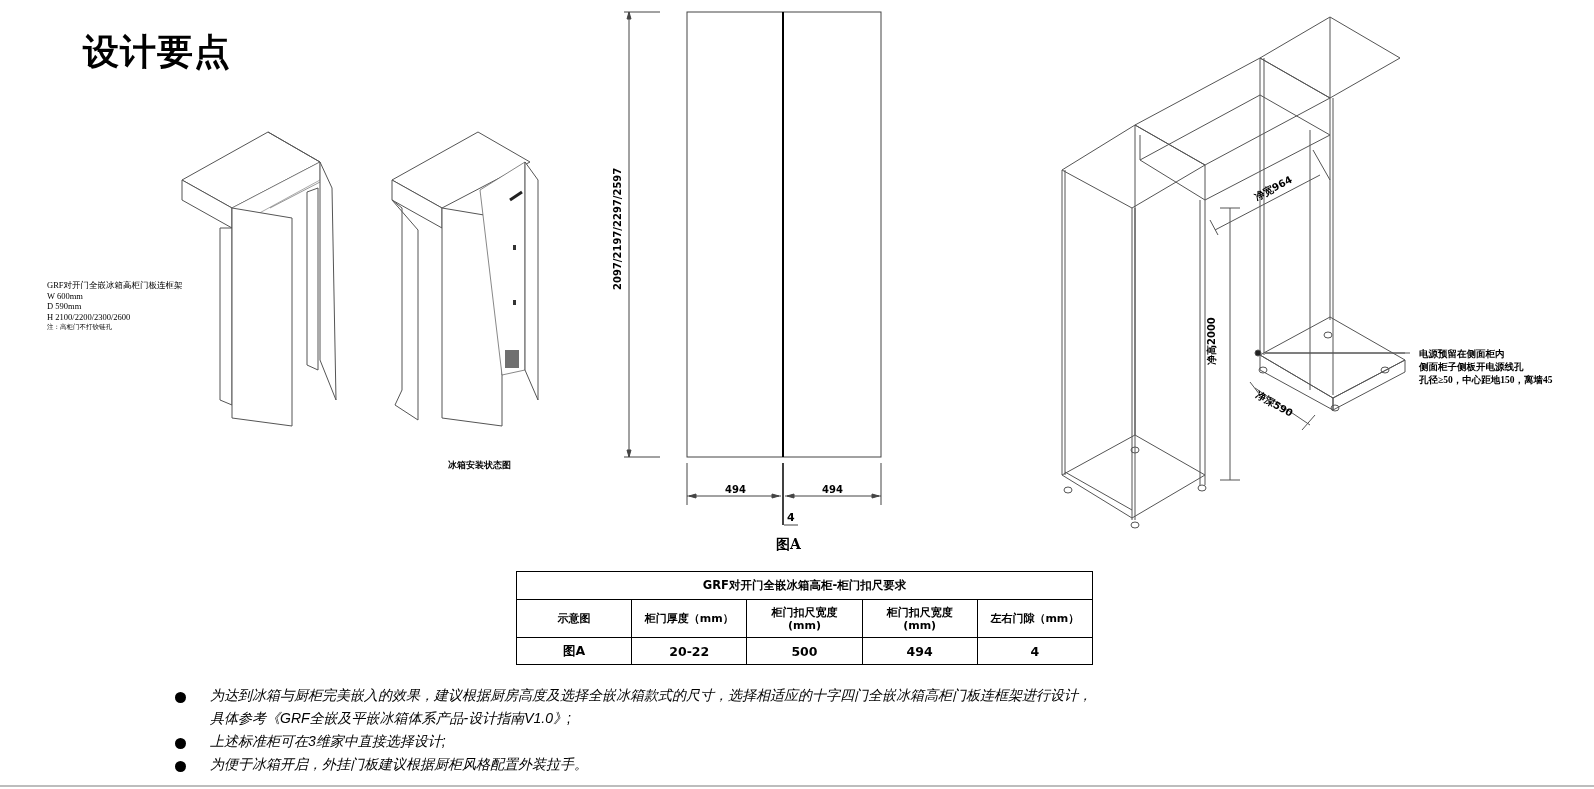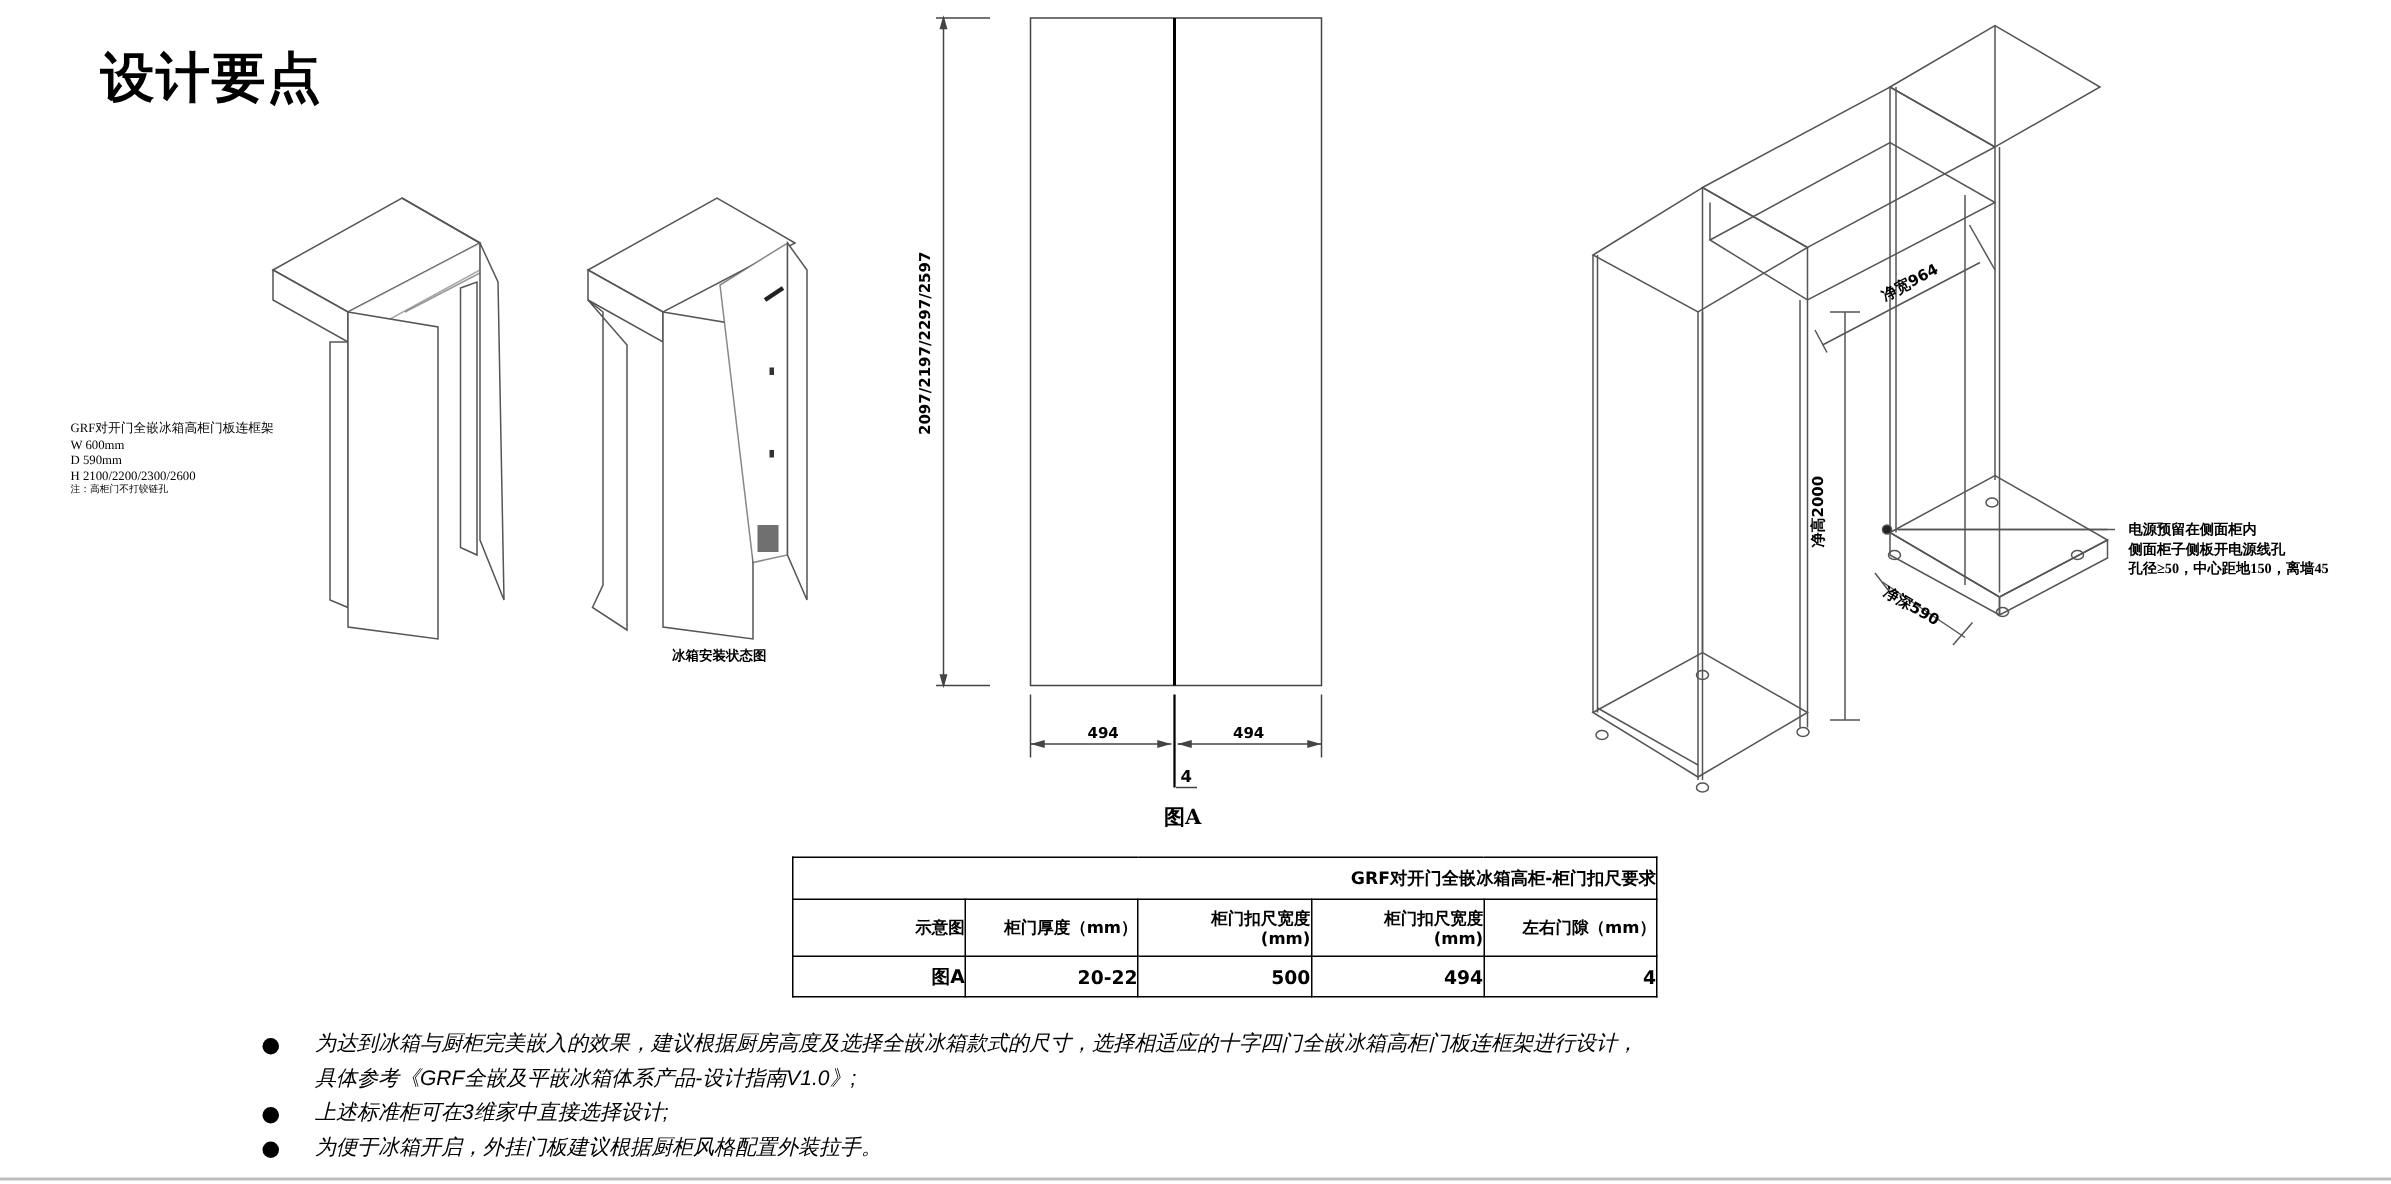--- a/index.html
+++ b/index.html
@@ -2,32 +2,32 @@
 <html><head>
 <meta charset="utf-8">
 <style>
   html, body { margin: 0; padding: 0; }
   body {
     width: 1594px; height: 789px; position: relative; overflow: hidden;
     background: #ffffff; font-family: "DejaVu Sans", "Liberation Sans", sans-serif; color: #000;
   }
   .abs { position: absolute; }
   .title {
-    left: 67px; top: 28px; font-size: 36px; font-weight: bold; letter-spacing: 1px;
+    left: 83px; top: 28px; font-size: 36px; font-weight: bold; letter-spacing: 1px;
     font-family: "DejaVu Sans", sans-serif;
   }
   .spec {
     left: 47px; top: 280px; font-family: Liberation Serif, serif; font-size: 8.5px; line-height: 10.5px;
   }
   .spec .note { font-size: 6.5px; }
-  .caption-small { font-family: "DejaVu Serif", serif; font-size: 9px; font-weight: bold; }
+  .caption-small { font-family: "DejaVu Serif", serif; font-size: 9px; font-weight: bold; margin-top: 28px; }
   .figA { font-family: "DejaVu Serif", serif; font-size: 14px; font-weight: bold; }
   table.req {
     position: absolute; left: 516px; top: 571px; width: 577px;
-    border-collapse: collapse; font-size: 11px; font-weight: bold; text-align: right; margin-left: 12px;
+    border-collapse: collapse; font-size: 11px; font-weight: bold; text-align: center;
   }
   table.req td, table.req th { border: 1.5px solid #000; padding: 0; }
   table.req .t-title { height: 27px; font-size: 11.5px; }
   table.req .t-head td { height: 37px; line-height: 13px; }
   table.req .t-row td { height: 26px; font-size: 12.5px; }
   .bullets {
     left: 172px; top: 684px; font-size: 14px; line-height: 23px;
     font-family: "Liberation Sans", sans-serif;
     font-style: italic;
   }

